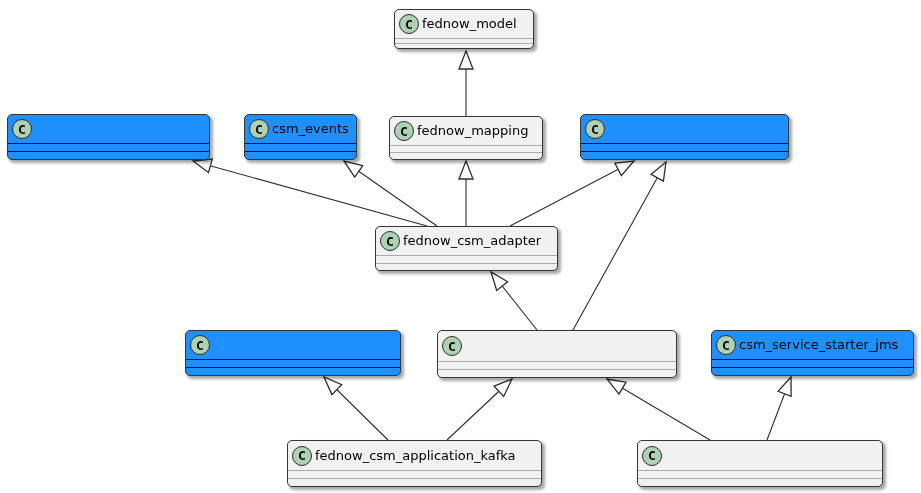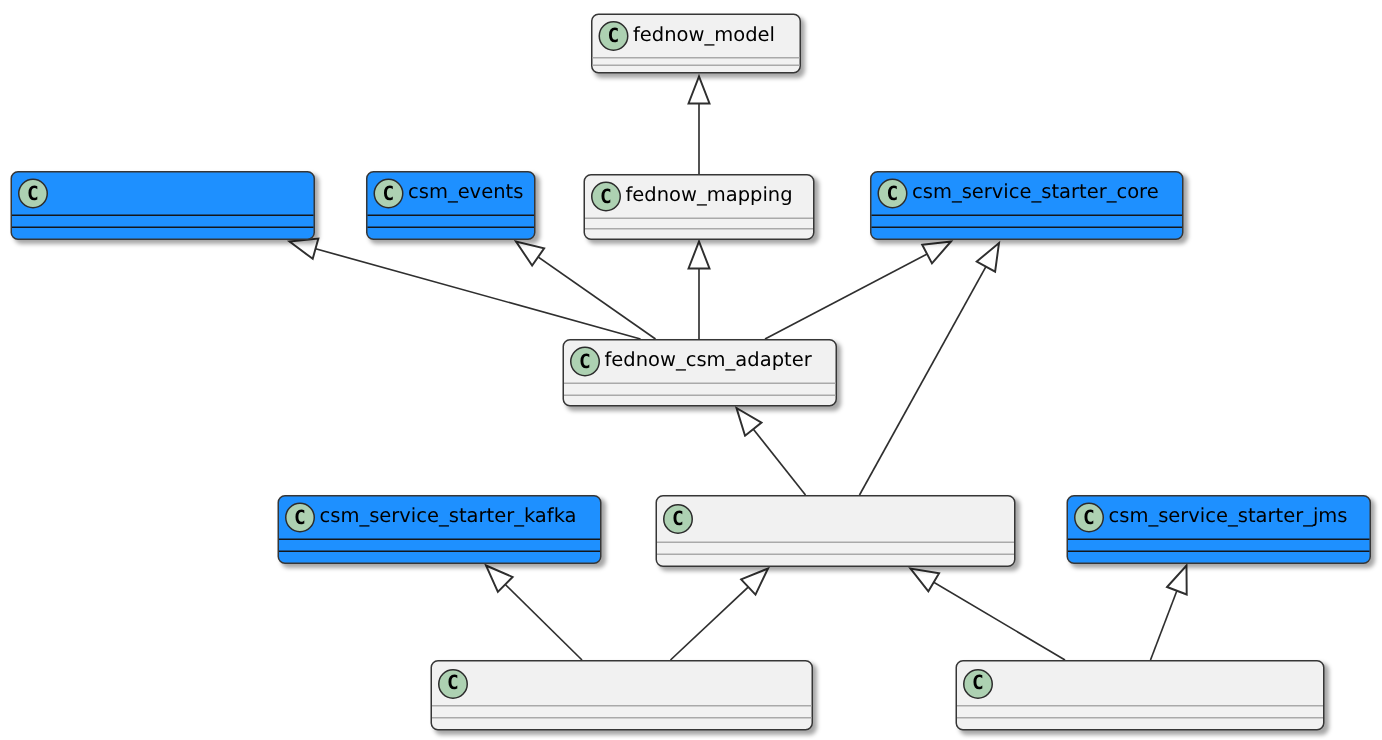--- a/index.html
+++ b/index.html
@@ -96,39 +96,37 @@
       <span class="badge">C</span>
       <span class="node-label">fednow_mapping</span>
     </div>
     <div class="sep"></div>
     <div class="sep"></div>
   </div>
 
   <div class="node highlight" style="left:580px;top:114px;width:209px;height:46px;">
     <div class="node-title">
       <span class="badge">C</span>
-      <span class="node-label">csm_service_starter_core</span>
     </div>
     <div class="sep"></div>
     <div class="sep"></div>
   </div>
 
   <div class="node" style="left:375px;top:226px;width:183px;height:45px;">
     <div class="node-title">
       <span class="badge">C</span>
       <span class="node-label">fednow_csm_adapter</span>
     </div>
     <div class="sep"></div>
     <div class="sep"></div>
   </div>
 
   <div class="node highlight" style="left:185px;top:330px;width:216px;height:46px;">
     <div class="node-title">
       <span class="badge">C</span>
-      <span class="node-label">csm_service_starter_kafka</span>
     </div>
     <div class="sep"></div>
     <div class="sep"></div>
   </div>
 
   <div class="node" style="left:437px;top:330px;width:240px;height:48px;">
     <div class="node-title">
       <span class="badge">C</span>
     </div>
     <div class="sep"></div>
@@ -140,20 +138,21 @@
       <span class="badge">C</span>
       <span class="node-label">csm_service_starter_jms</span>
     </div>
     <div class="sep"></div>
     <div class="sep"></div>
   </div>
 
   <div class="node" style="left:287px;top:440px;width:255px;height:47px;">
     <div class="node-title">
       <span class="badge">C</span>
+      <span class="node-label">fednow_csm_application_kafka</span>
     </div>
     <div class="sep"></div>
     <div class="sep"></div>
   </div>
 
   <div class="node" style="left:637px;top:440px;width:246px;height:47px;">
     <div class="node-title">
       <span class="badge">C</span>
     </div>
     <div class="sep"></div>

